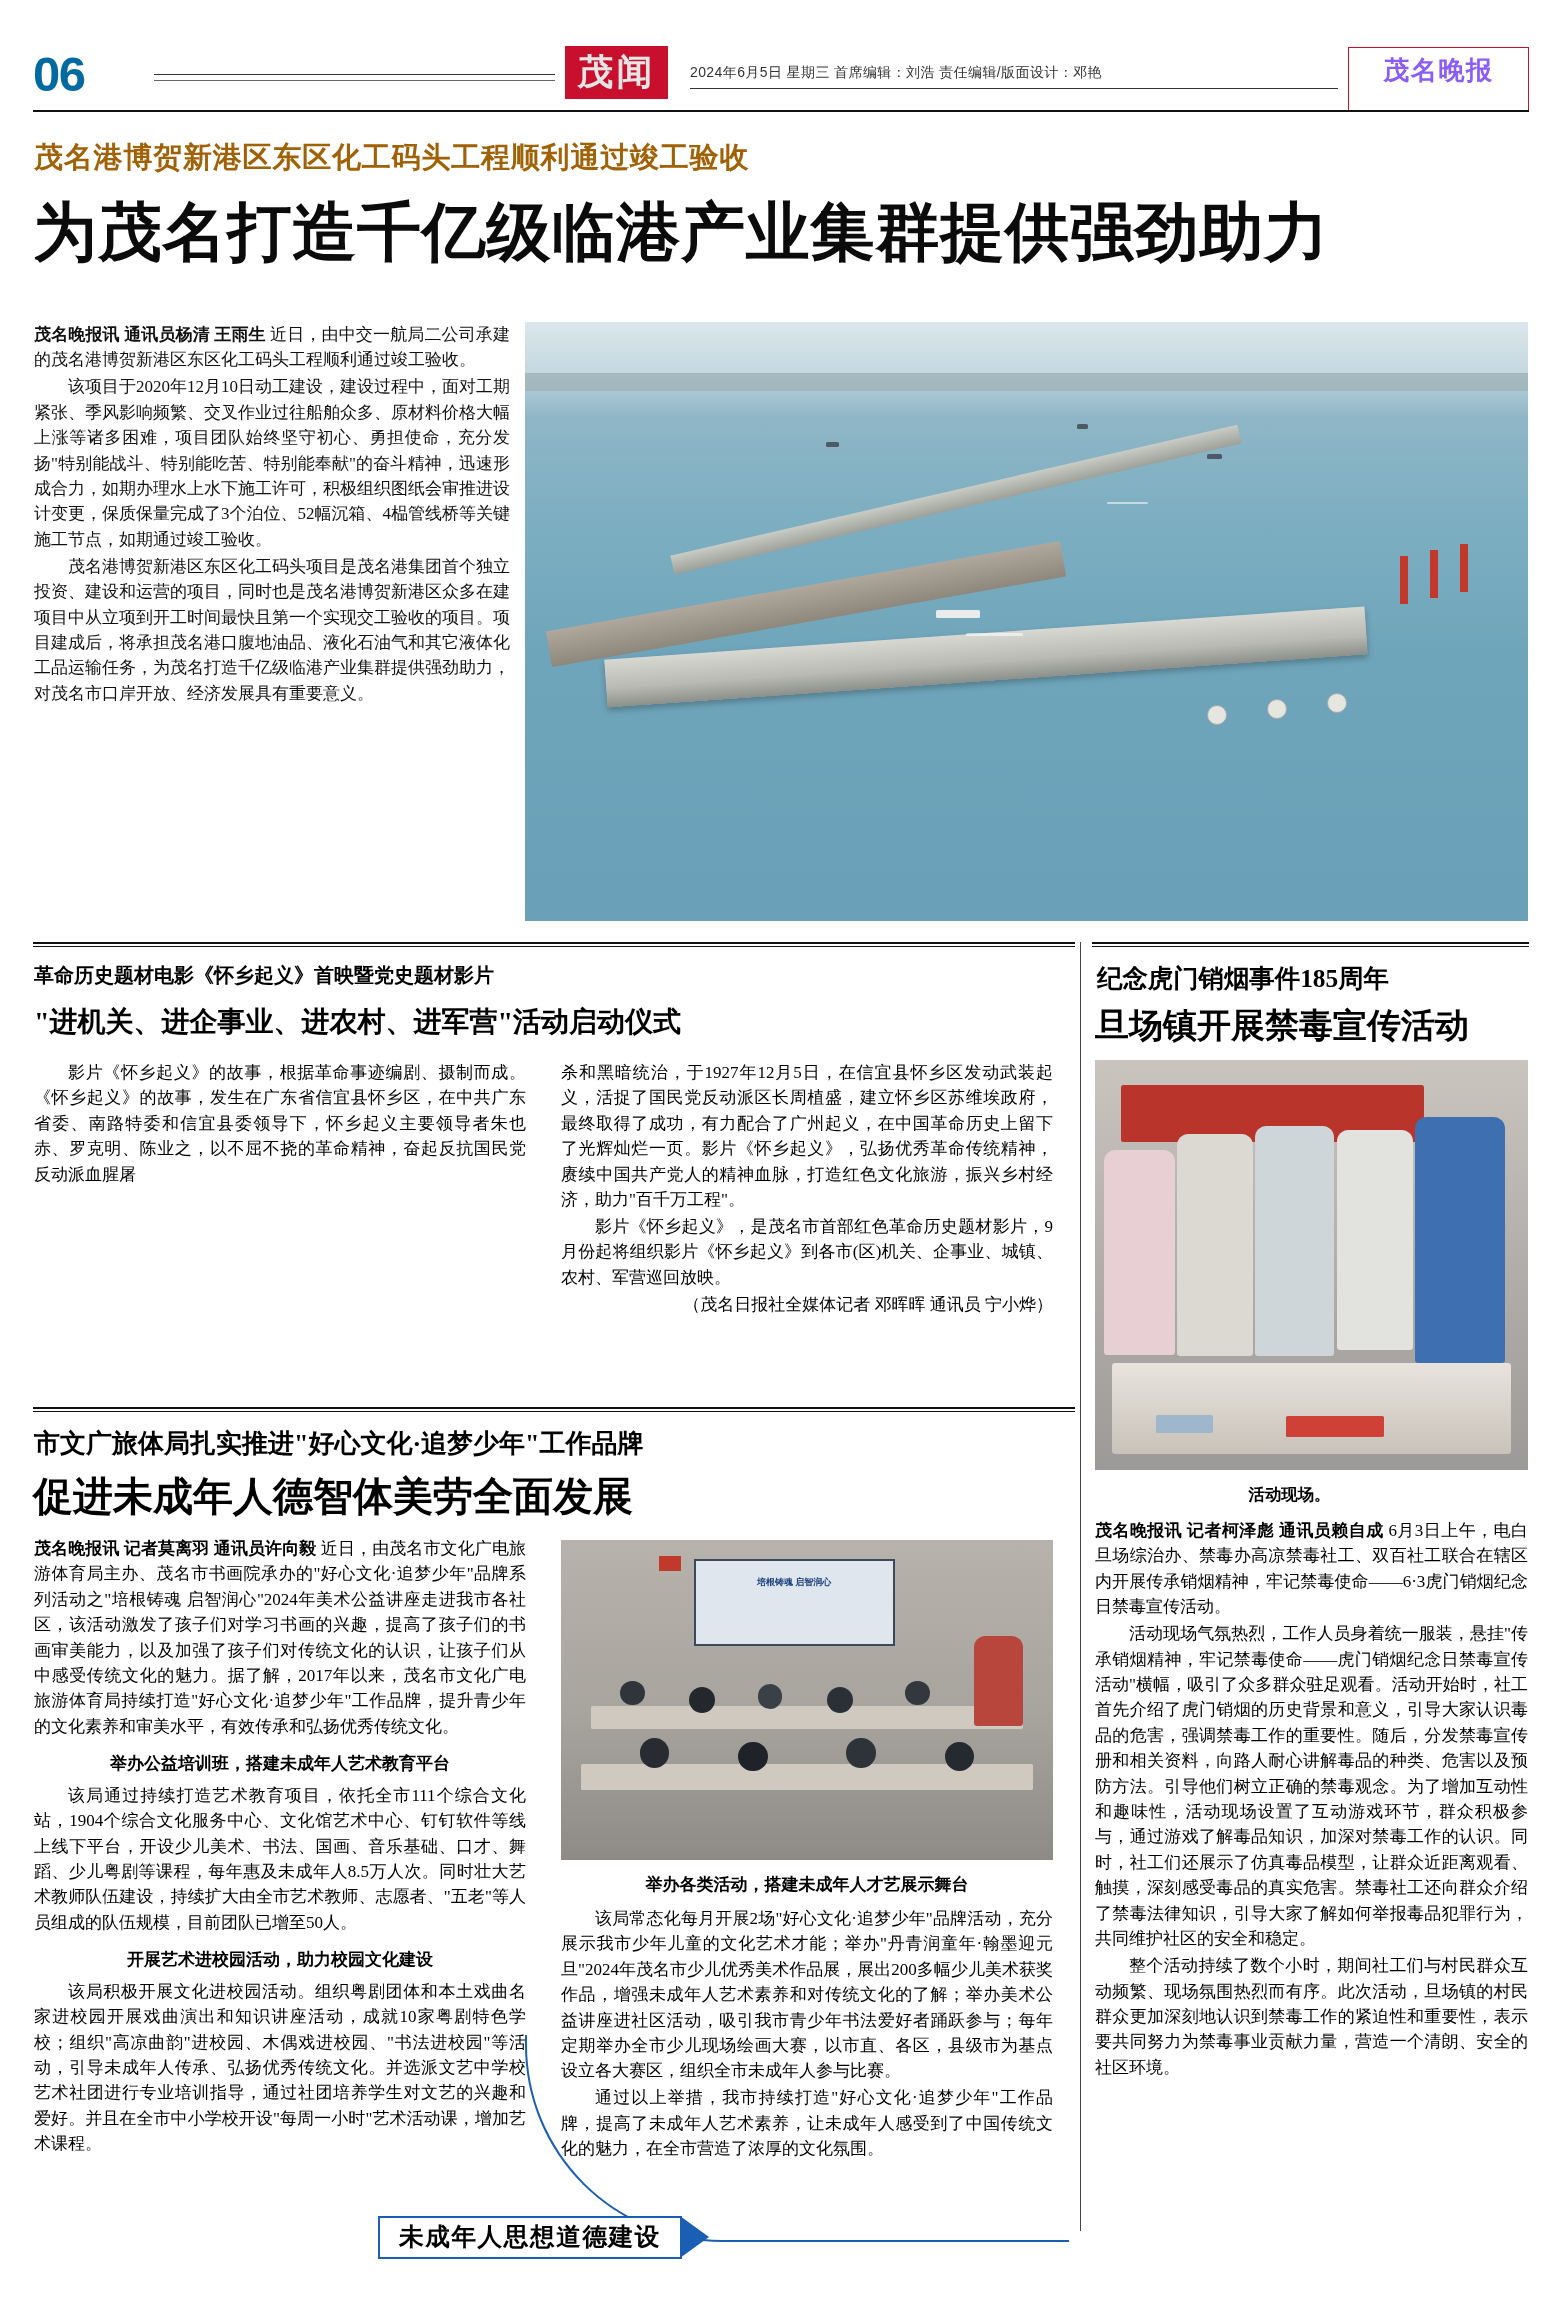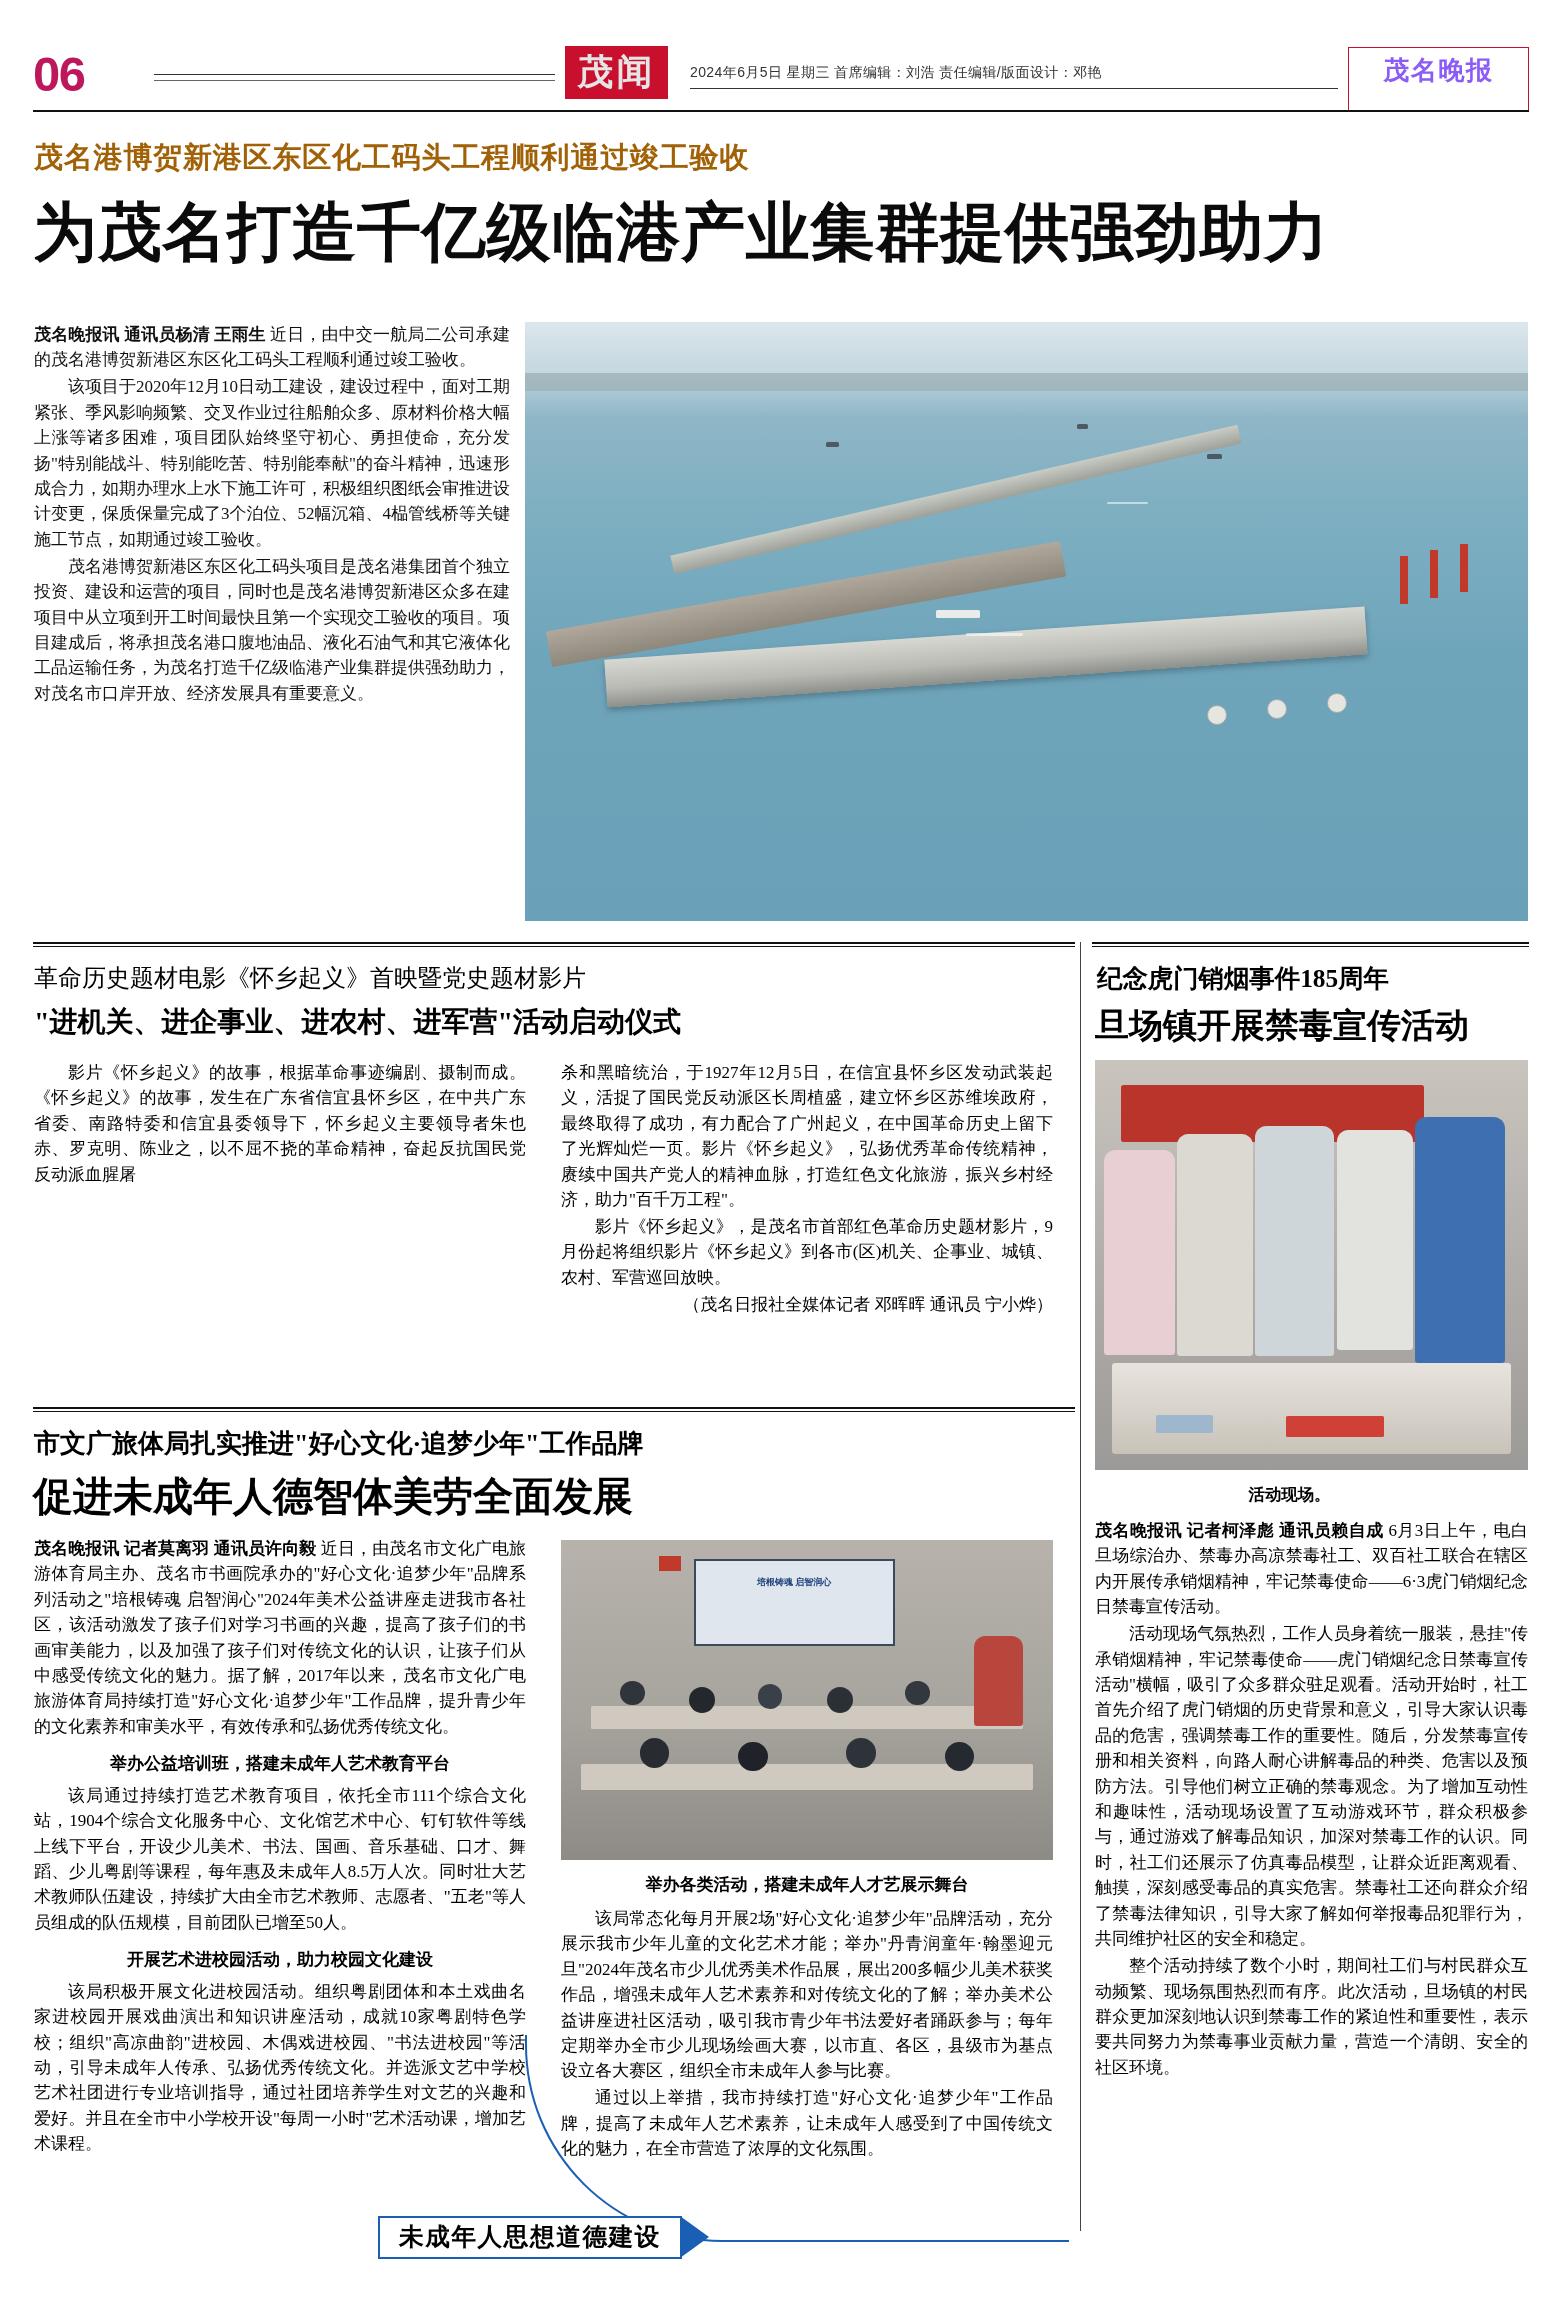--- a/index.html
+++ b/index.html
@@ -32,21 +32,21 @@
     height: 71px;
   }
   .page-number {
     position: absolute;
     left: 0;
     top: 14.8px;
     font-family: "Liberation Sans", sans-serif;
     font-size: 49px;
     font-weight: bold;
     letter-spacing: -1.6px;
-    color: #be185d;
+    color: #0369a1;
   }
   .mast-rule {
     position: absolute;
     left: 121px;
     top: 43px;
     width: 401px;
     height: 0;
     border-top: 1.6px solid #333;
   }
   .mast-rule2 {
@@ -200,22 +200,22 @@
     top: 942px;
     height: 1289px;
     border-left: 0.8px solid #444;
   }
 
   
   .s2-shoulder {
     position: absolute;
     left: 34px;
     top: 962px;
-    font-size: 24px;
-    font-weight: normal;
+    font-size: 20px;
+    font-weight: bold;
     letter-spacing: 0px;
   }
   .s2-shoulder2 {
     position: absolute;
     left: 34px;
     top: 1003px;
     font-size: 28px;
     font-weight: bold;
   }
   .s2-colA {

